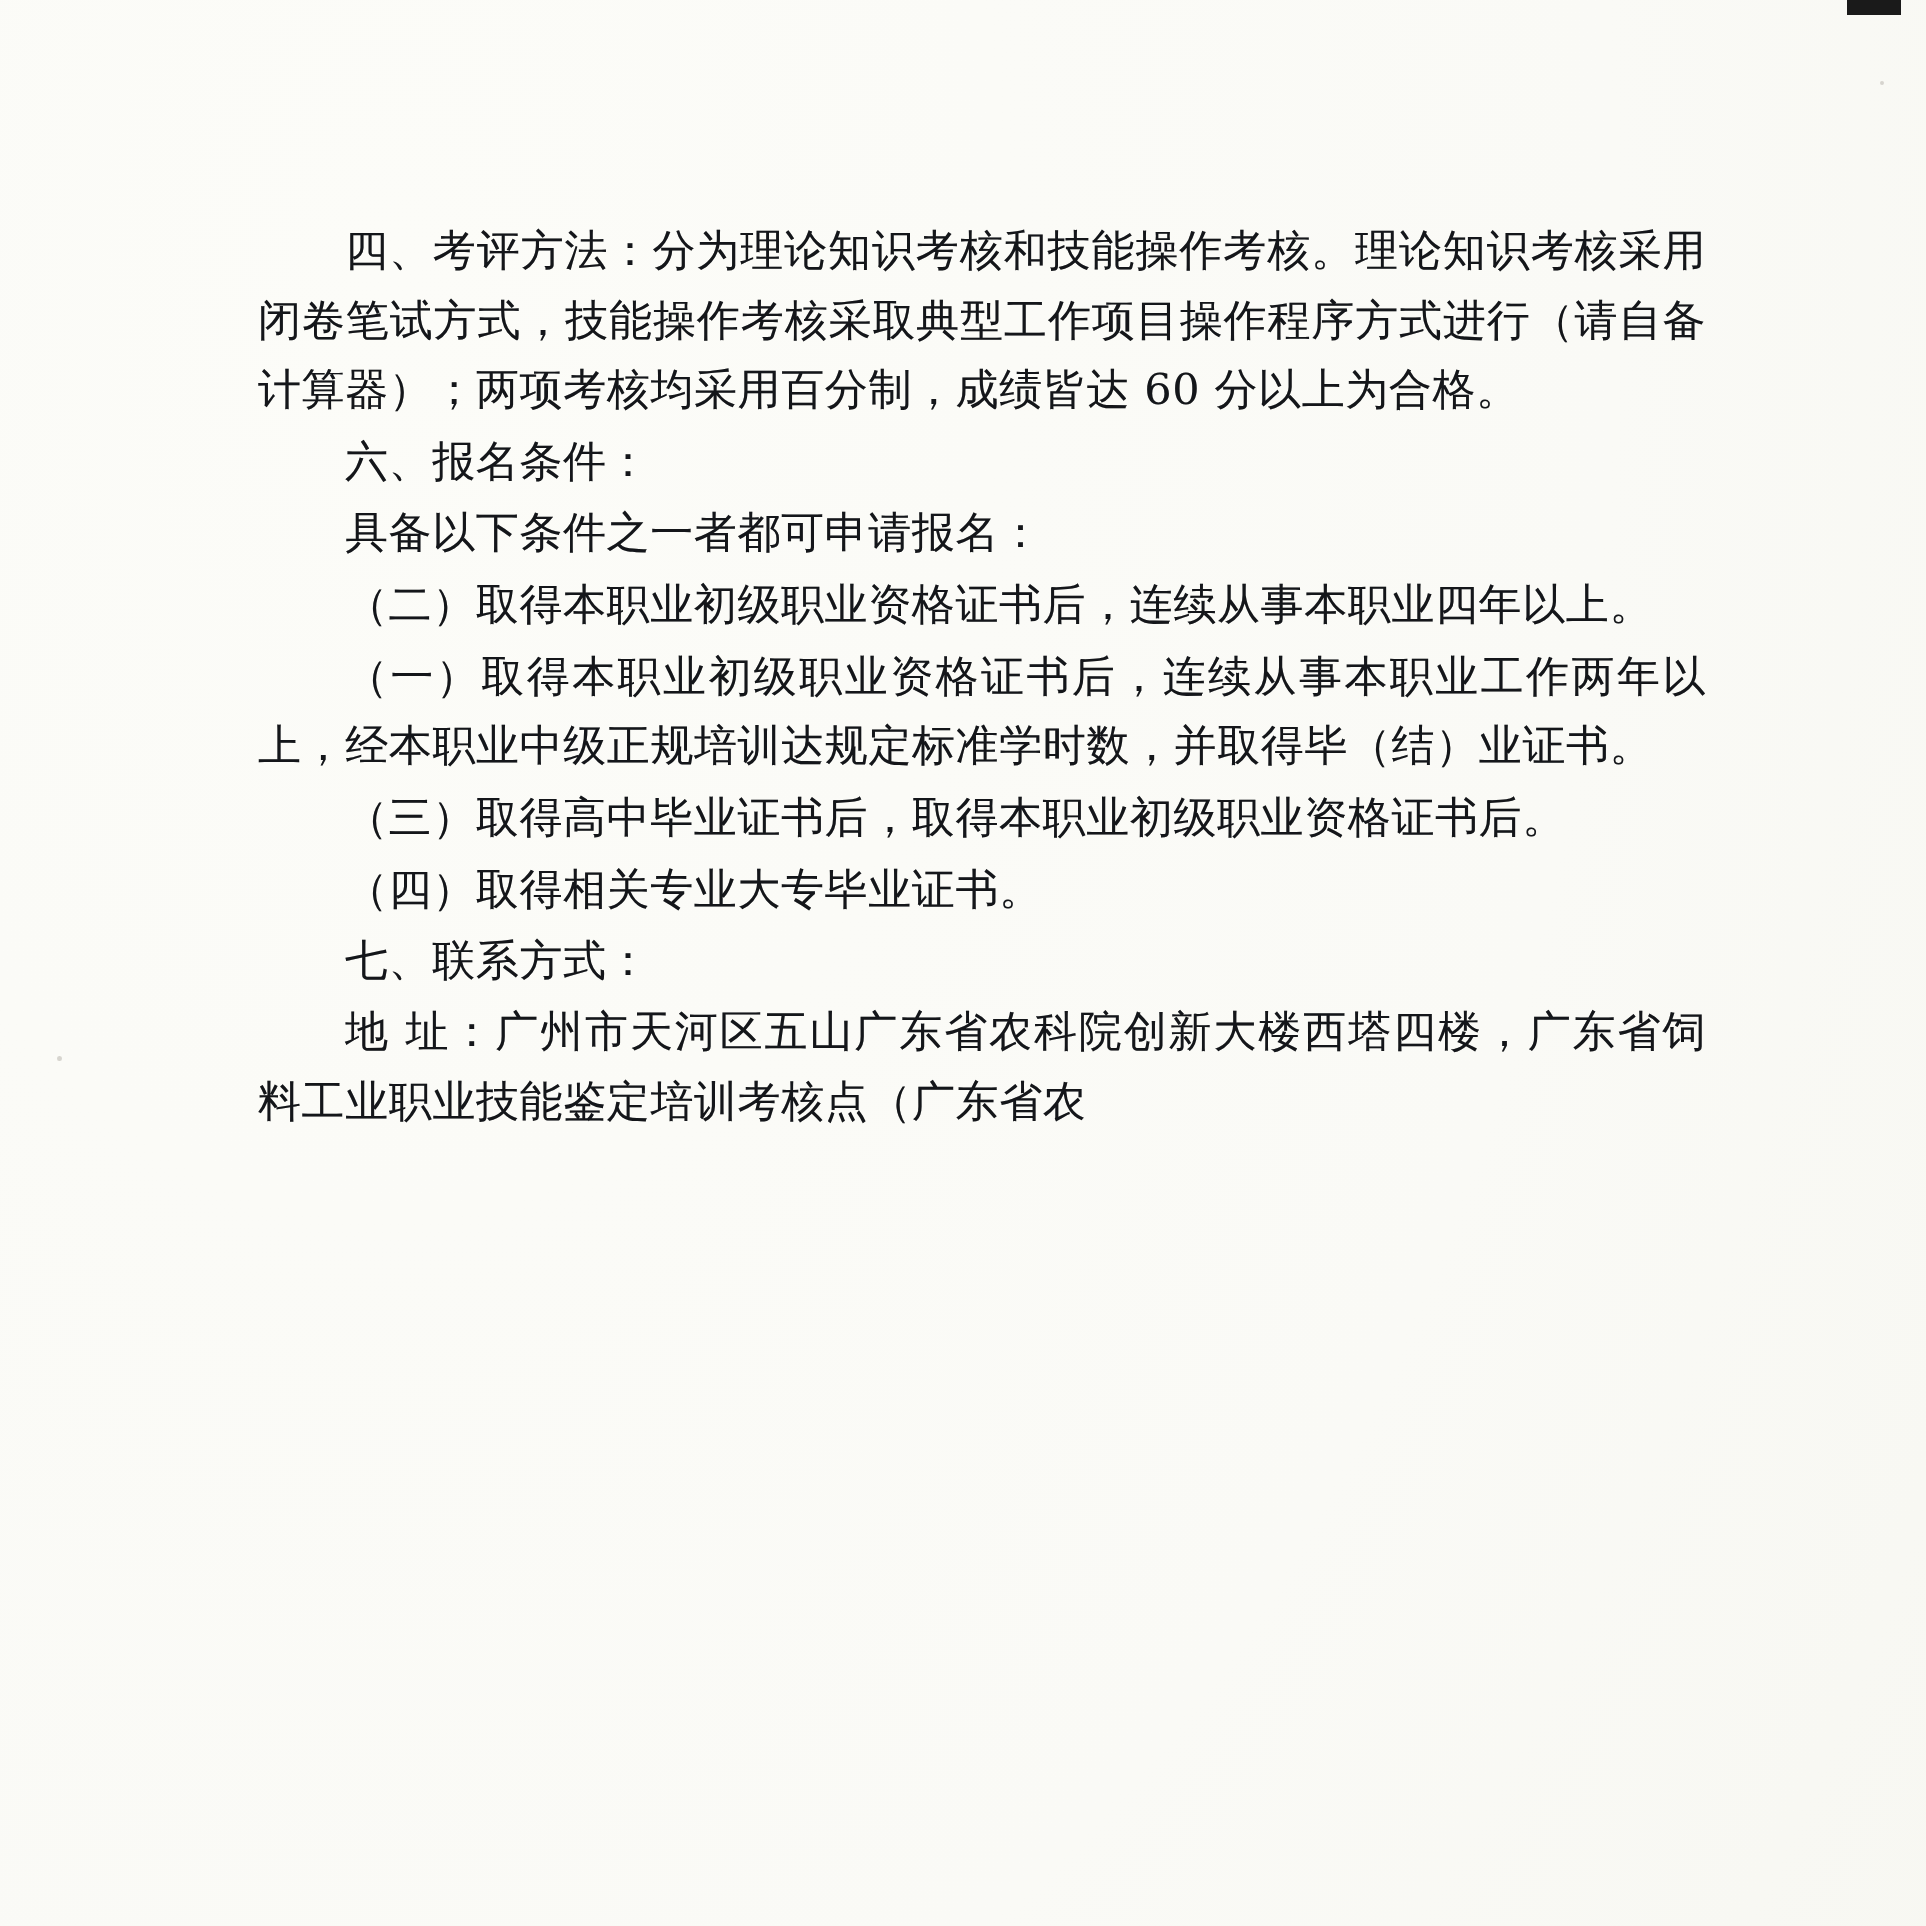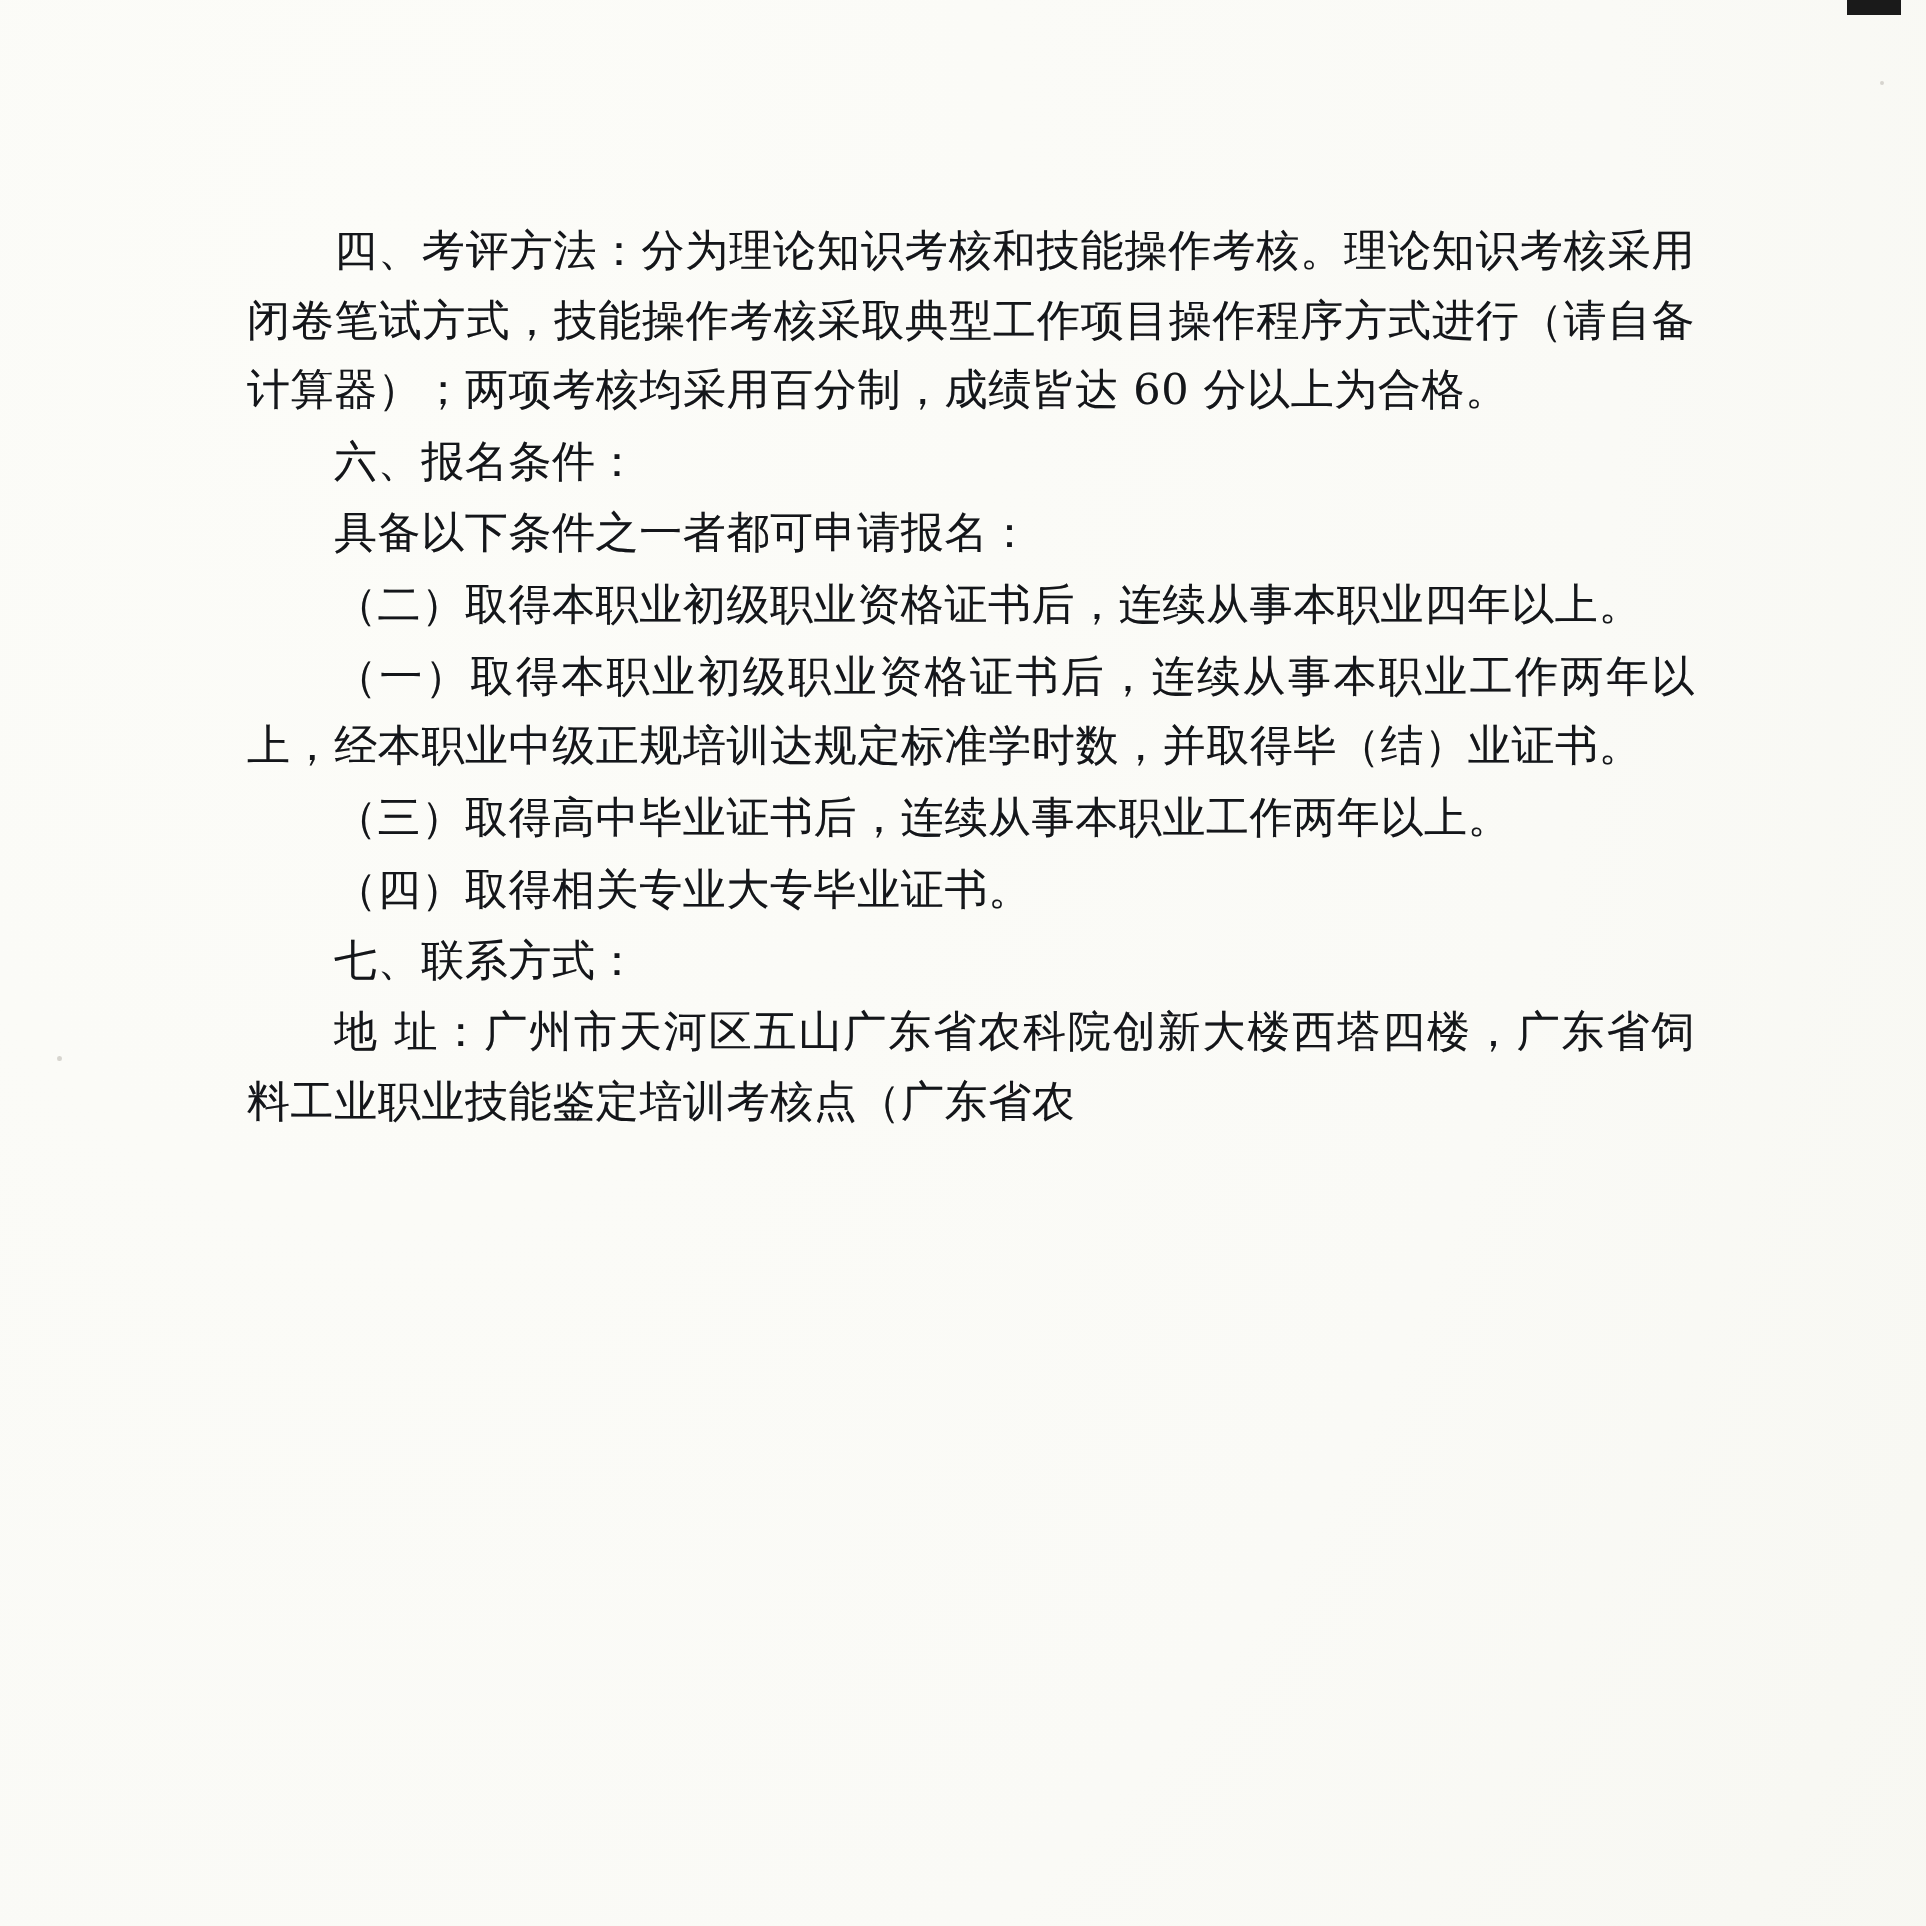--- a/index.html
+++ b/index.html
@@ -36,21 +36,21 @@
   }
   .scan-speck {
     position: absolute;
     background: #b9b6ae;
     border-radius: 50%;
     opacity: .55;
   }
   .content {
     position: absolute;
     top: 216px;
-    left: 247px;
+    left: 258px;
     width: 1448px;
   }
   p.para {
     margin: 0 0 2.3px 0;
     font-size: 43px;
     line-height: 1.62;
     color: #14161a;
     text-align: justify;
     text-justify: inter-ideograph;
     letter-spacing: 0.6px;
@@ -76,20 +76,20 @@
 
   <div class="scan-speck" style="top:81px;left:1880px;width:3.9px;height:3.9px;"></div>
   <div class="scan-speck" style="top:1056px;left:57px;width:4.6px;height:5.4px;"></div>
 
   <div class="content">
     <p class="para ink">四、考评方法：分为理论知识考核和技能操作考核。理论知识考核采用闭卷笔试方式，技能操作考核采取典型工作项目操作程序方式进行（请自备计算器）；两项考核均采用百分制，成绩皆达 60 分以上为合格。</p>
     <p class="para ink tight">六、报名条件：</p>
     <p class="para ink tight">具备以下条件之一者都可申请报名：</p>
     <p class="para ink">（二）取得本职业初级职业资格证书后，连续从事本职业四年以上。</p>
     <p class="para ink">（一）取得本职业初级职业资格证书后，连续从事本职业工作两年以上，经本职业中级正规培训达规定标准学时数，并取得毕（结）业证书。</p>
-    <p class="para ink">（三）取得高中毕业证书后，连续从事本职业工作两年以上。</p>
+    <p class="para ink">（三）取得高中毕业证书后，取得本职业初级职业资格证书后。</p>
     <p class="para ink tight">（四）取得相关专业大专毕业证书。</p>
     <p class="para ink tight">七、联系方式：</p>
     <p class="para ink">地  址：广州市天河区五山广东省农科院创新大楼西塔四楼，广东省饲料工业职业技能鉴定培训考核点（广东省农</p>
   </div>
 
 </div>
 
 
 </body></html>

